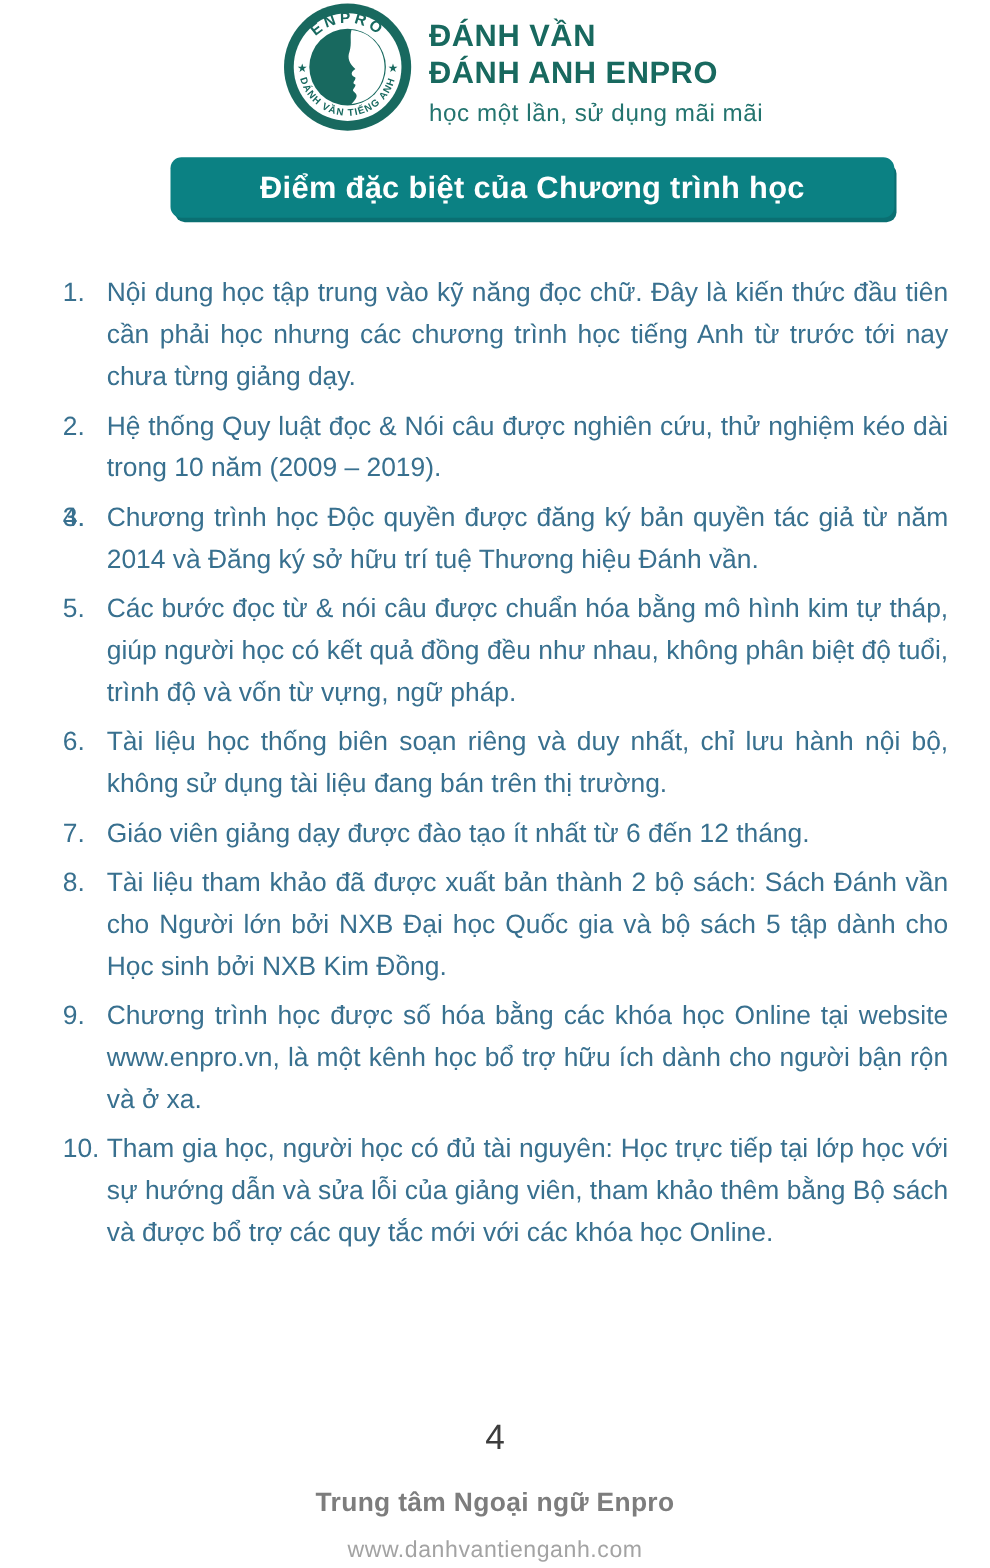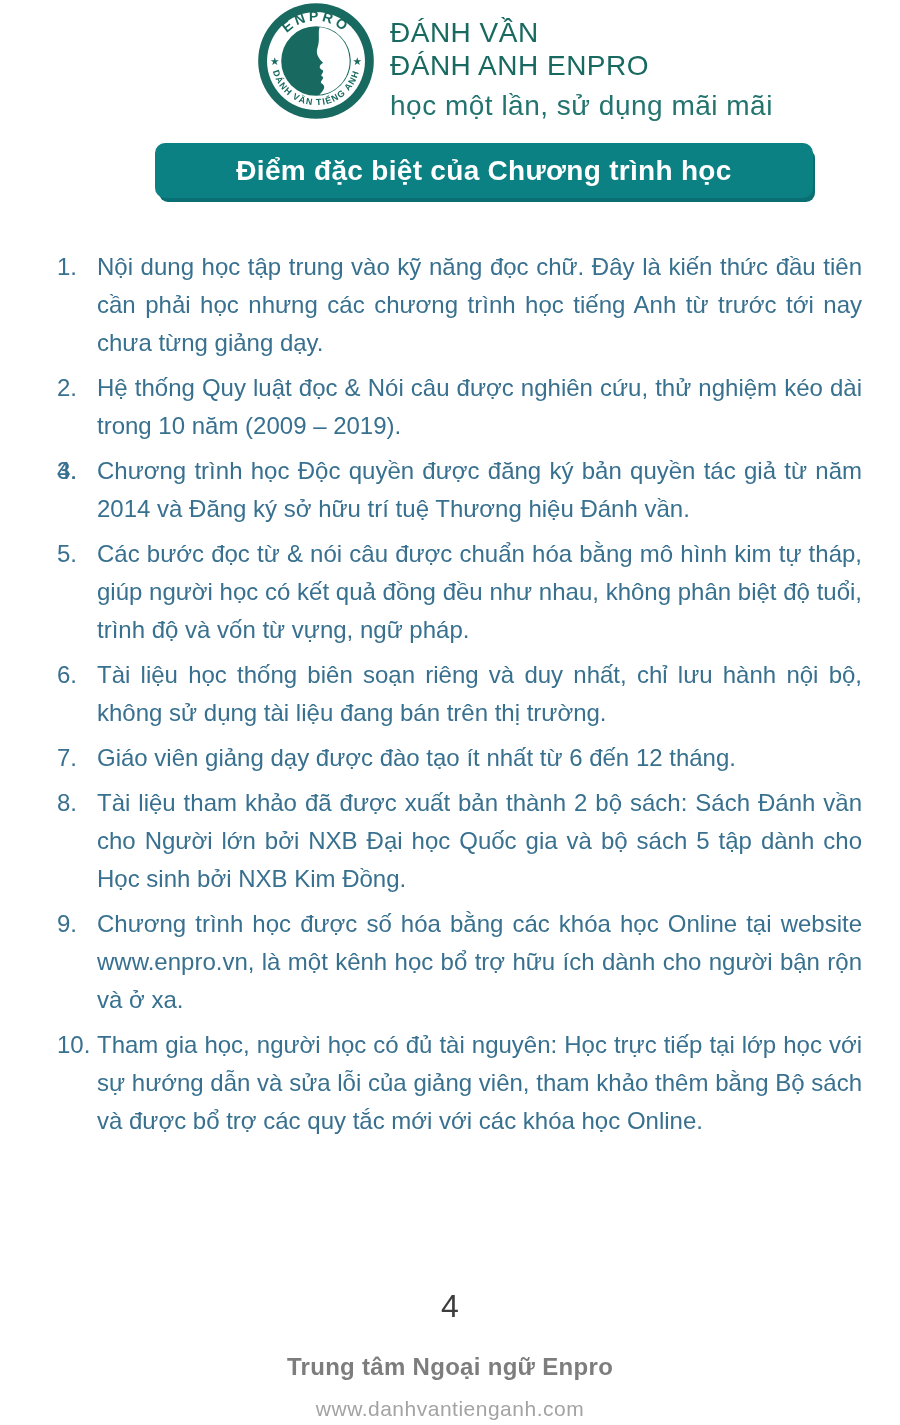--- a/index.html
+++ b/index.html
@@ -16,22 +16,22 @@
   body{
     width:900px;height:1425px;
     font-family:"Liberation Sans","DejaVu Sans",sans-serif;
     position:relative;overflow:hidden;
   }
   .page{position:absolute;inset:0;background:#fff;}
 
   
   .brand-logo{position:absolute;left:257px;top:2px;width:118px;height:118px;}
   .brand-text{position:absolute;left:390px;top:16px;color:var(--brand-teal);}
-  .brand-line{font-weight:400;font-size:28px;line-height:33px;letter-spacing:.5px;}
-  .brand-tagline{margin-top:8px;font-size:28px;font-weight:400;color:#23746f;letter-spacing:.5px;}
+  .brand-line{font-weight:700;font-size:28px;line-height:33px;letter-spacing:.5px;}
+  .brand-tagline{margin-top:8px;font-size:22px;font-weight:400;color:#23746f;letter-spacing:.5px;}
 
   
   .banner{
     position:absolute;left:155px;top:143px;width:658px;height:55px;
     background:var(--banner-teal);border-radius:10px;
     box-shadow:3px 5px 0 -1px var(--banner-shadow);
     display:flex;align-items:center;justify-content:center;
   }
   .banner-title{color:#fff;font-size:28px;font-weight:600;letter-spacing:.3px;}
 

